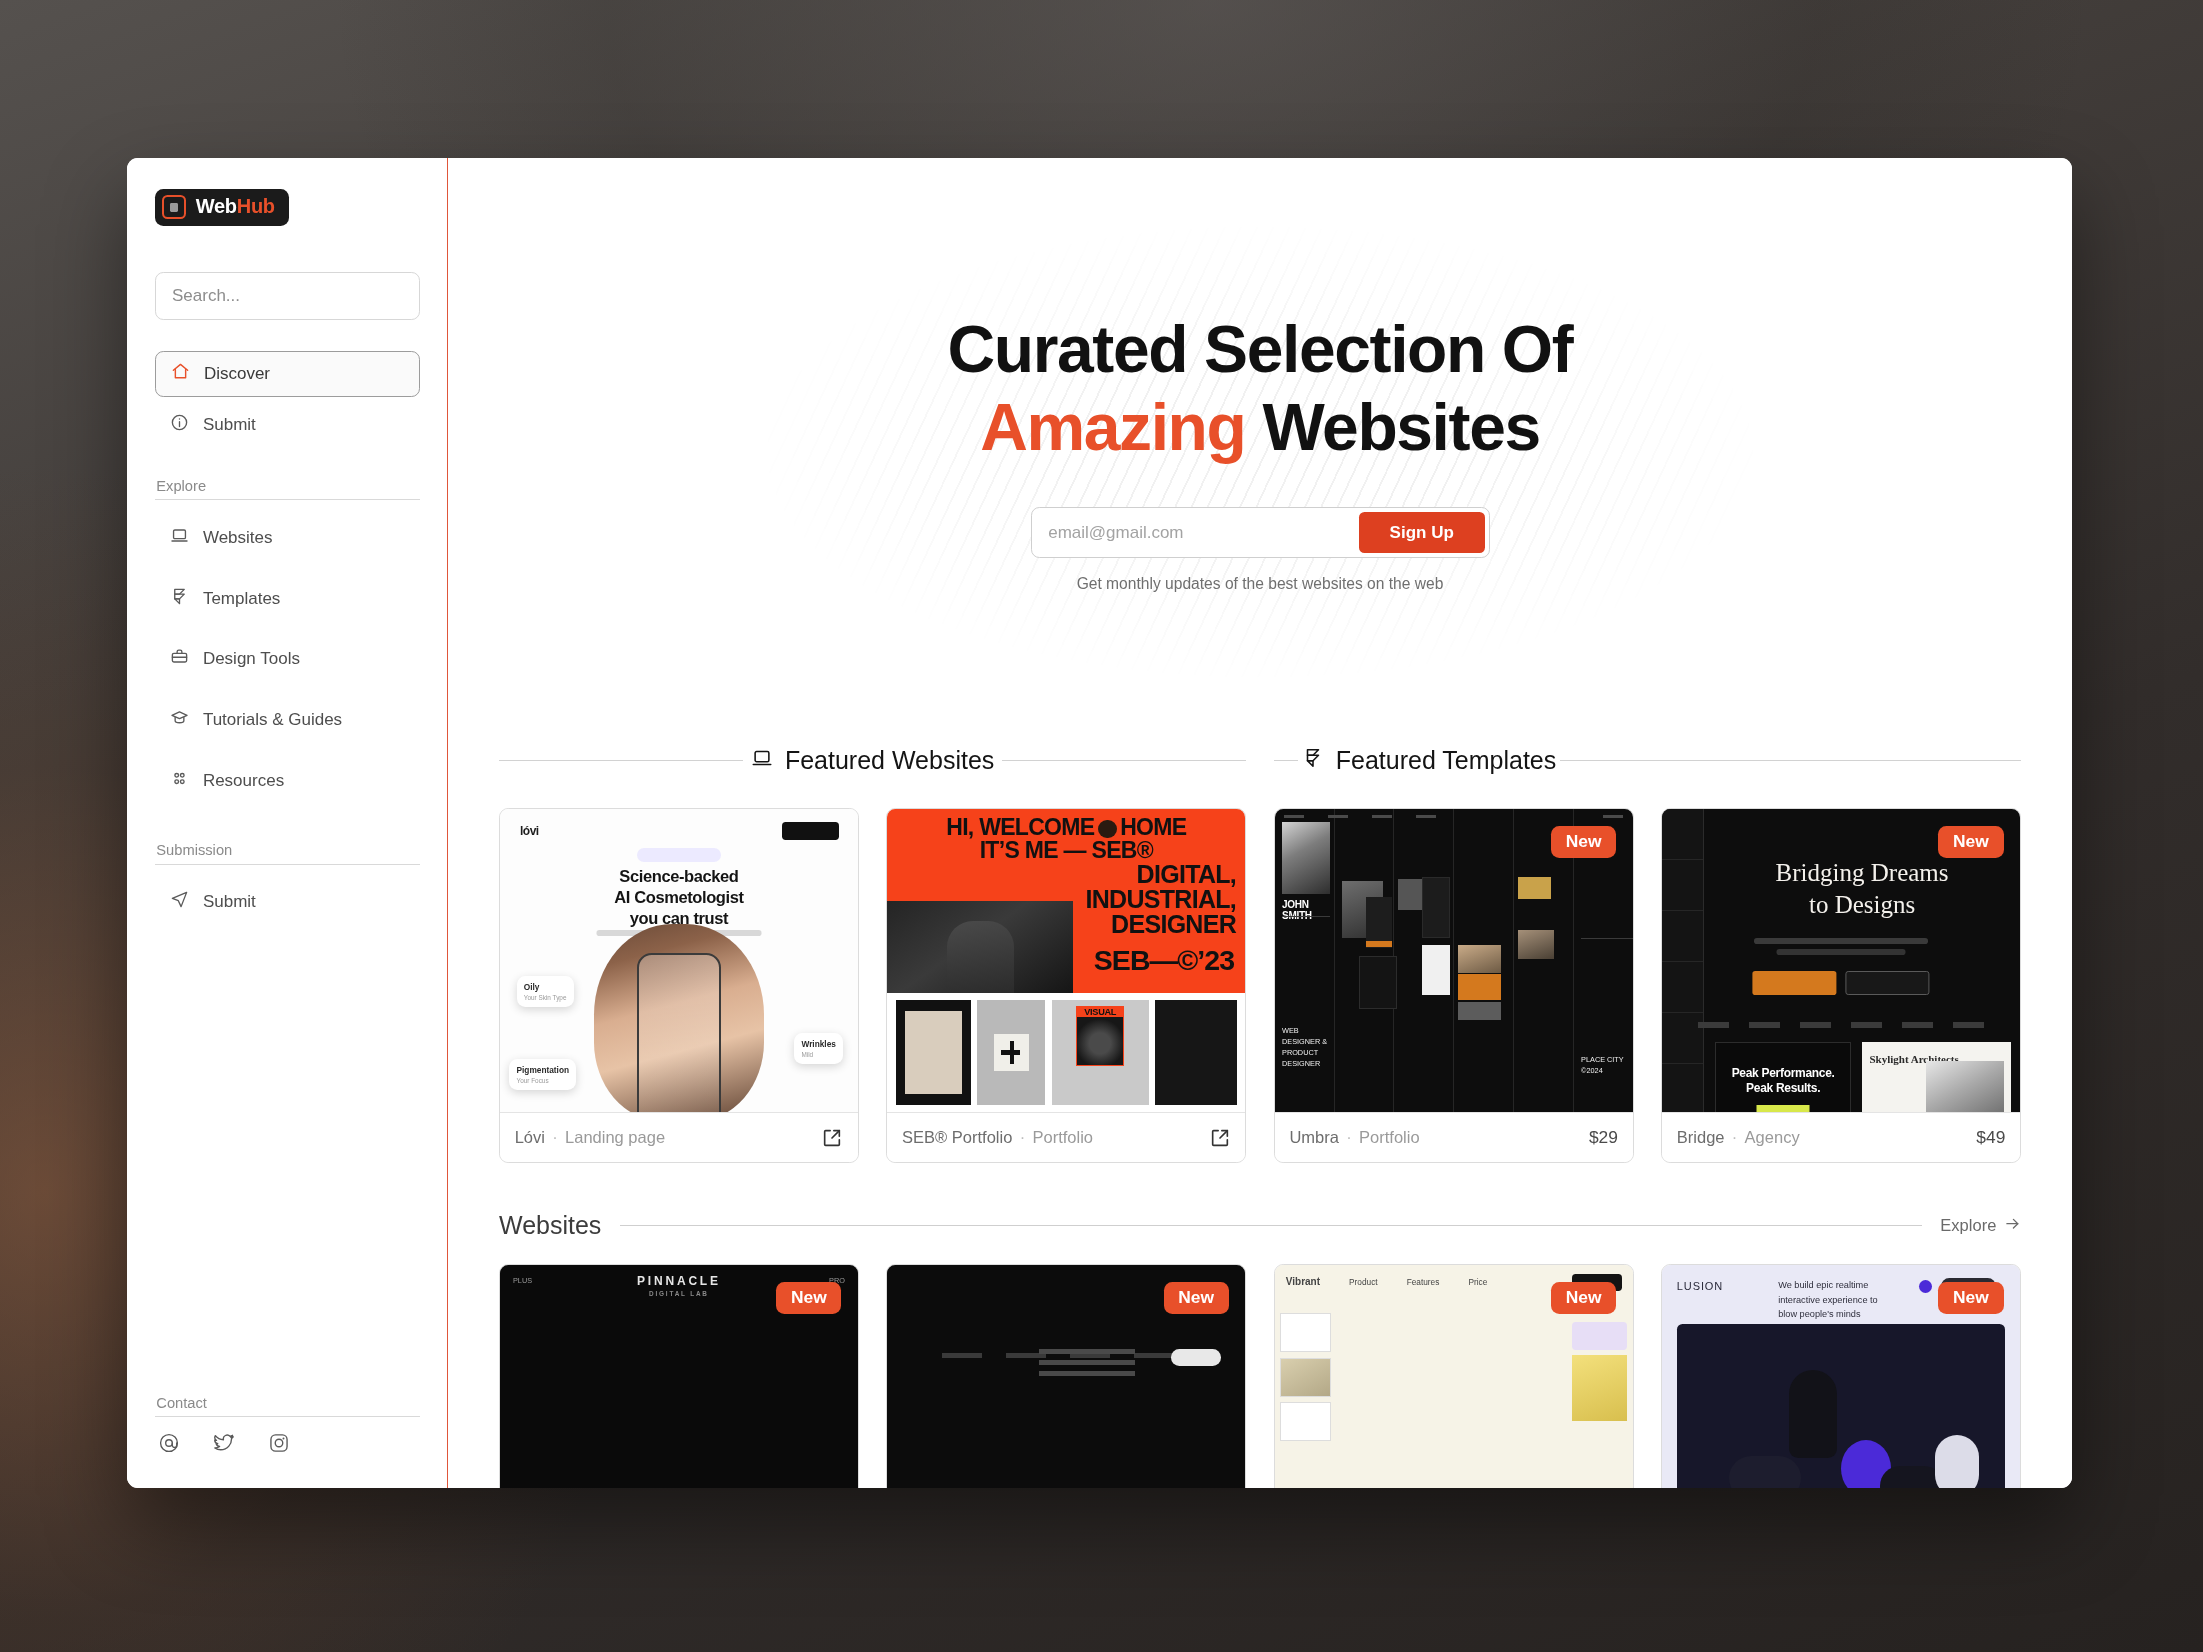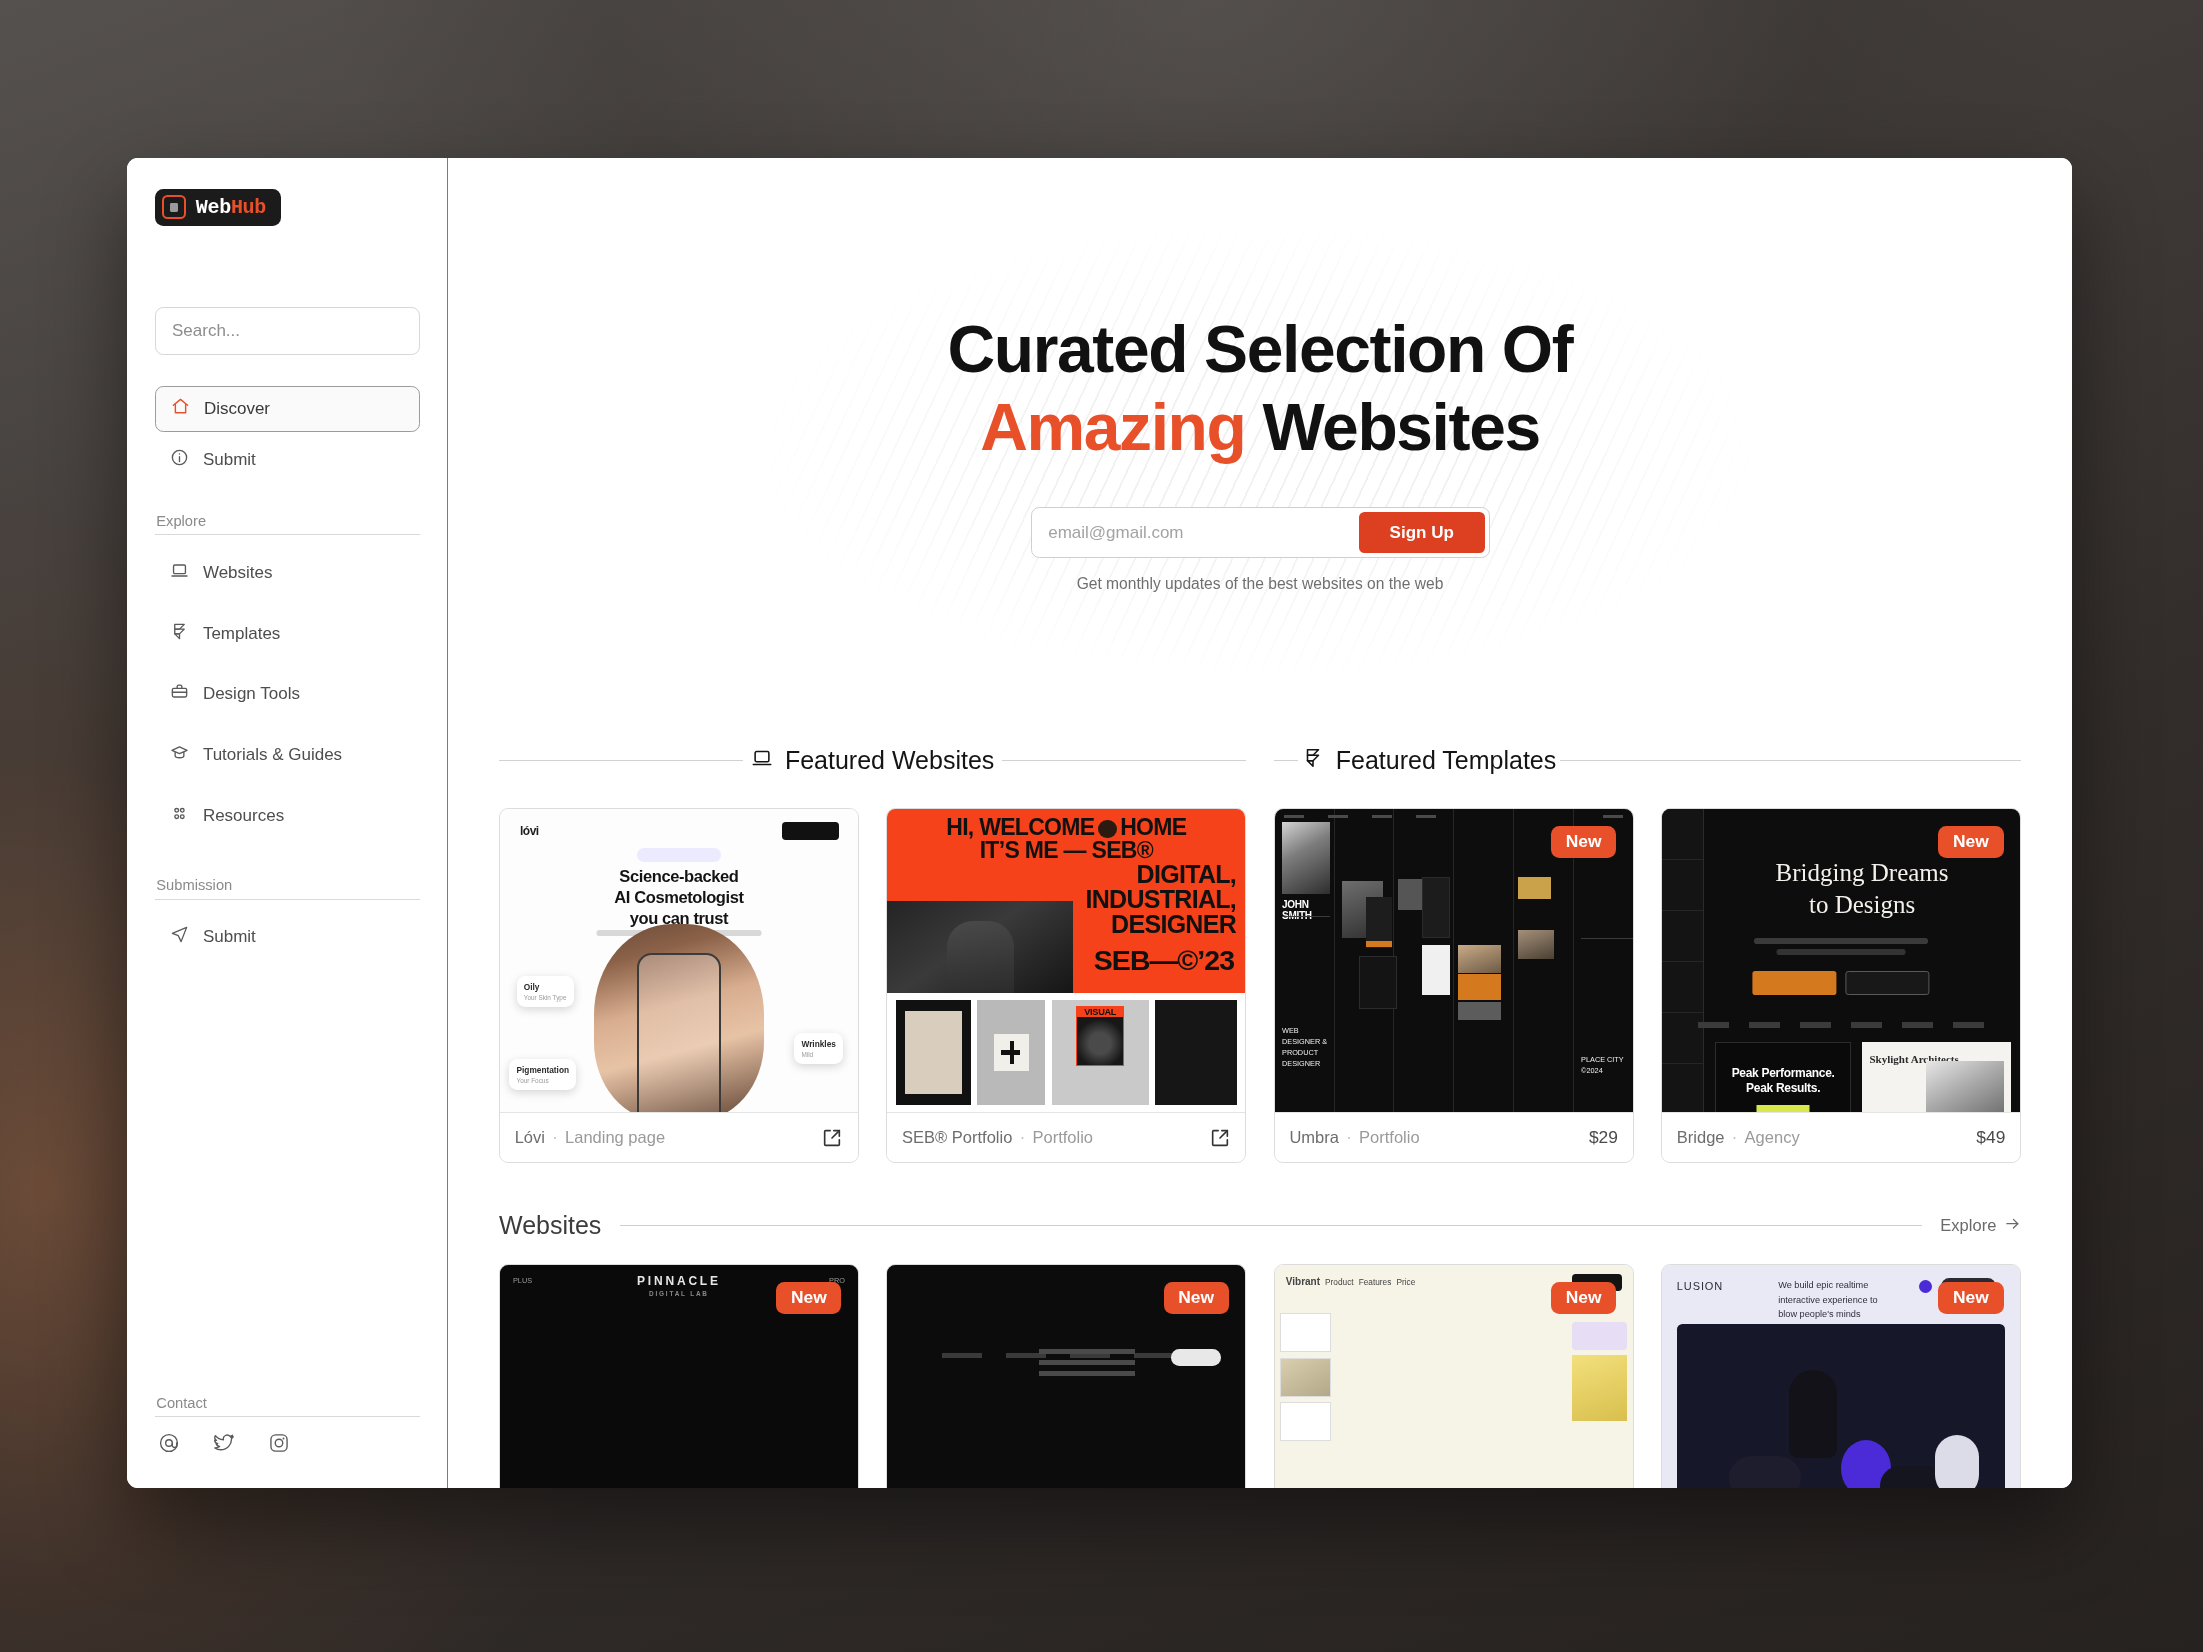--- a/index.html
+++ b/index.html
@@ -32,27 +32,26 @@
   
   #sidebar {
     width: 321px; flex: 0 0 321px;
     background: #fff;
     border-right: 1.8px solid #e0563a;
     padding: 31px 27.5px 0 27.5px;
     display: flex; flex-direction: column;
     position: relative;
   }
   .logo-pill {
-    display: inline-flex; align-items: flex-end; gap: 10px;
+    display: inline-flex; align-items: flex-start; gap: 10px;
     background: #1b1b1b; color: #fff;
     border-radius: 8.3px;
     padding: 6.4px 14.7px 6.4px 7.3px;
     width: fit-content;
-    margin-bottom: 81px;
-    font-family: Liberation Mono, monospace;
+    margin-bottom: 46px;
   }
   .logo-mark {
     width: 24px; height: 24px; border-radius: 5.5px;
     border: 2.8px solid #e8502a; background: #1b1b1b;
     display: flex; align-items: center; justify-content: center;
   }
   .logo-mark i { width: 8.3px; height: 8.3px; background: #9a9a9a; border-radius: 1.4px; display:block; }
   .logo-text { font-size: 20px; font-weight: 700; letter-spacing: -0.3px; }
   .logo-text .accent { color: #e8502a; }
 
@@ -272,21 +271,21 @@
   .pin-tr { position:absolute; right:13px; top:11px; color:#9a9a9a; font-size:7.3px; }
 
   .t-mult { background: #0c0c0c; position: relative; }
   .mult-row { position:absolute; left: 55px; top: 88px; display:flex; gap: 24px; }
   .mult-row i { display:block; width: 40px; height: 4.6px; background:#3a3a3a; }
   .mult-txt { position:absolute; right: 110px; top: 84px; }
   .mult-txt i { display:block; width: 96px; height: 4.6px; background:#4a4a4a; margin-bottom: 6.4px; }
   .mult-btn { position:absolute; right: 24px; top: 84px; width: 50px; height: 16.5px; border-radius: 8.3px; background:#e8e8e8; }
 
   .t-vib { background: #f6f3e7; position: relative; }
-  .vib-nav { position:absolute; left:11px; top:11px; display:flex; align-items:center; gap:5px; font-size:8.3px; color:#444; }
+  .vib-nav { position:absolute; left:11px; top:11px; display:flex; align-items:center; gap:29px; font-size:8.3px; color:#444; }
   .vib-nav b { font-size:10px; }
   .vib-btn { position:absolute; right:11px; top:9.2px; width:50px; height:16.5px; background:#141414; border-radius:3.7px; }
   .vib-h { position:absolute; left: 73px; right: 79px; top: 39px; color:#111; font-size:25px; font-weight:700; line-height:1.1; letter-spacing:-0.9px; }
   .vib-l { position:absolute; left:5.5px; top:48px; width:51px; }
   .vib-l i { display:block; background:#fff; border:0.9px solid #ddd; height:39px; margin-bottom:5.5px; }
   .vib-l i.ph { background: linear-gradient(150deg,#d9cfae,#b3a887); }
   .vib-r { position:absolute; right:5.5px; top:57px; width:55px; }
   .vib-r u { display:block; background:#e7def6; border-radius:3.7px; height:27.5px; text-decoration:none; margin-bottom:5.5px; }
   .vib-r i { display:block; height: 66px; background: linear-gradient(160deg,#f3e07c,#d8bf4e); }
 

